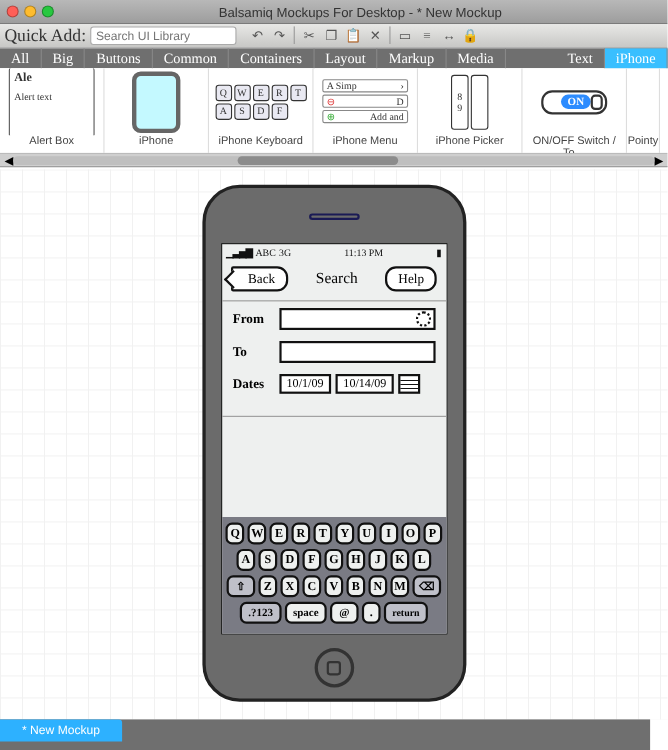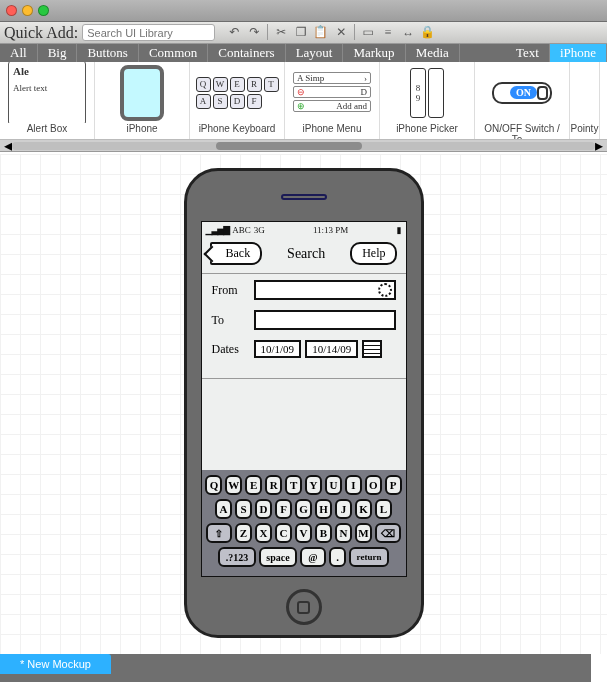--- a/index.html
+++ b/index.html
@@ -64,21 +64,21 @@
 .statusbar .time{flex:1;text-align:center;}
 
 .navrow{display:flex;align-items:center;justify-content:space-between;padding:4px 8px;}
 .navbtn{border:2px solid #111;border-radius:10px;padding:2px 10px;font-size:12px;background:#fff;position:relative;}
 .navbtn.back{border-top-left-radius:2px;border-bottom-left-radius:2px;padding-left:14px;}
 .navbtn.back:before{content:"";position:absolute;left:-6px;top:50%;transform:translateY(-50%);border-top:2px solid #111;border-left:2px solid #111;width:10px;height:10px;background:#fff;transform:translateY(-50%) rotate(-45deg);}
 .navtitle{font-size:14px;}
 
 .form{padding:6px 10px;}
 .frow{display:flex;align-items:center;margin-bottom:10px;font-size:12px;}
-.frow .flabel{width:42px;}
+.frow .flabel{width:42px;font-weight:bold;}
 .finput{flex:1;height:20px;border:2px solid #111;background:#fff;position:relative;}
 .finput .spinner{position:absolute;right:2px;top:1px;width:14px;height:14px;border:2px dotted #111;border-radius:50%;}
 .datebox{border:2px solid #111;background:#fff;padding:1px 5px;font-size:11px;margin-right:4px;}
 .calicon{width:20px;height:18px;border:2px solid #111;background:repeating-linear-gradient(#fff,#fff 3px,#111 3px,#111 4px);}
 .hr{border:none;border-top:1px solid #999;margin:4px 0 0 0;}
 
 .kbd{position:absolute;bottom:0;left:0;right:0;background:#7a7b84;padding:5px 4px;}
 .krow{display:flex;justify-content:center;gap:3px;margin-bottom:4px;}
 .key{background:#eef0ef;border:2px solid #111;border-radius:6px;width:17px;height:20px;font-size:11px;display:flex;align-items:center;justify-content:center;font-weight:bold;}
 .key.wide{width:26px;font-size:10px;}
@@ -91,20 +91,21 @@
 .bottombar{position:absolute;bottom:0;left:0;right:16px;height:28px;background:#6f6f6f;display:flex;align-items:flex-start;}
 .filetab{background:#2db1ff;color:#fff;font-family:"Lucida Grande",sans-serif;font-size:11px;padding:4px 20px;border-top-right-radius:3px;}
 </style>
 </head>
 <body>
 
 <div class="titlebar">
   <div class="tb-dot tb-close"></div>
   <div class="tb-dot tb-min"></div>
   <div class="tb-dot tb-max"></div>
+  <div class="title">Balsamiq Mockups For Desktop - * New Mockup</div>
 </div>
 
 <div class="quickadd">
   <span class="label">Quick Add:</span>
   <input placeholder="Search UI Library" style="">
   <div class="tool-icons">
     <span>↶</span>
     <span>↷</span>
     <div class="divider"></div>
     <span>✂</span>

